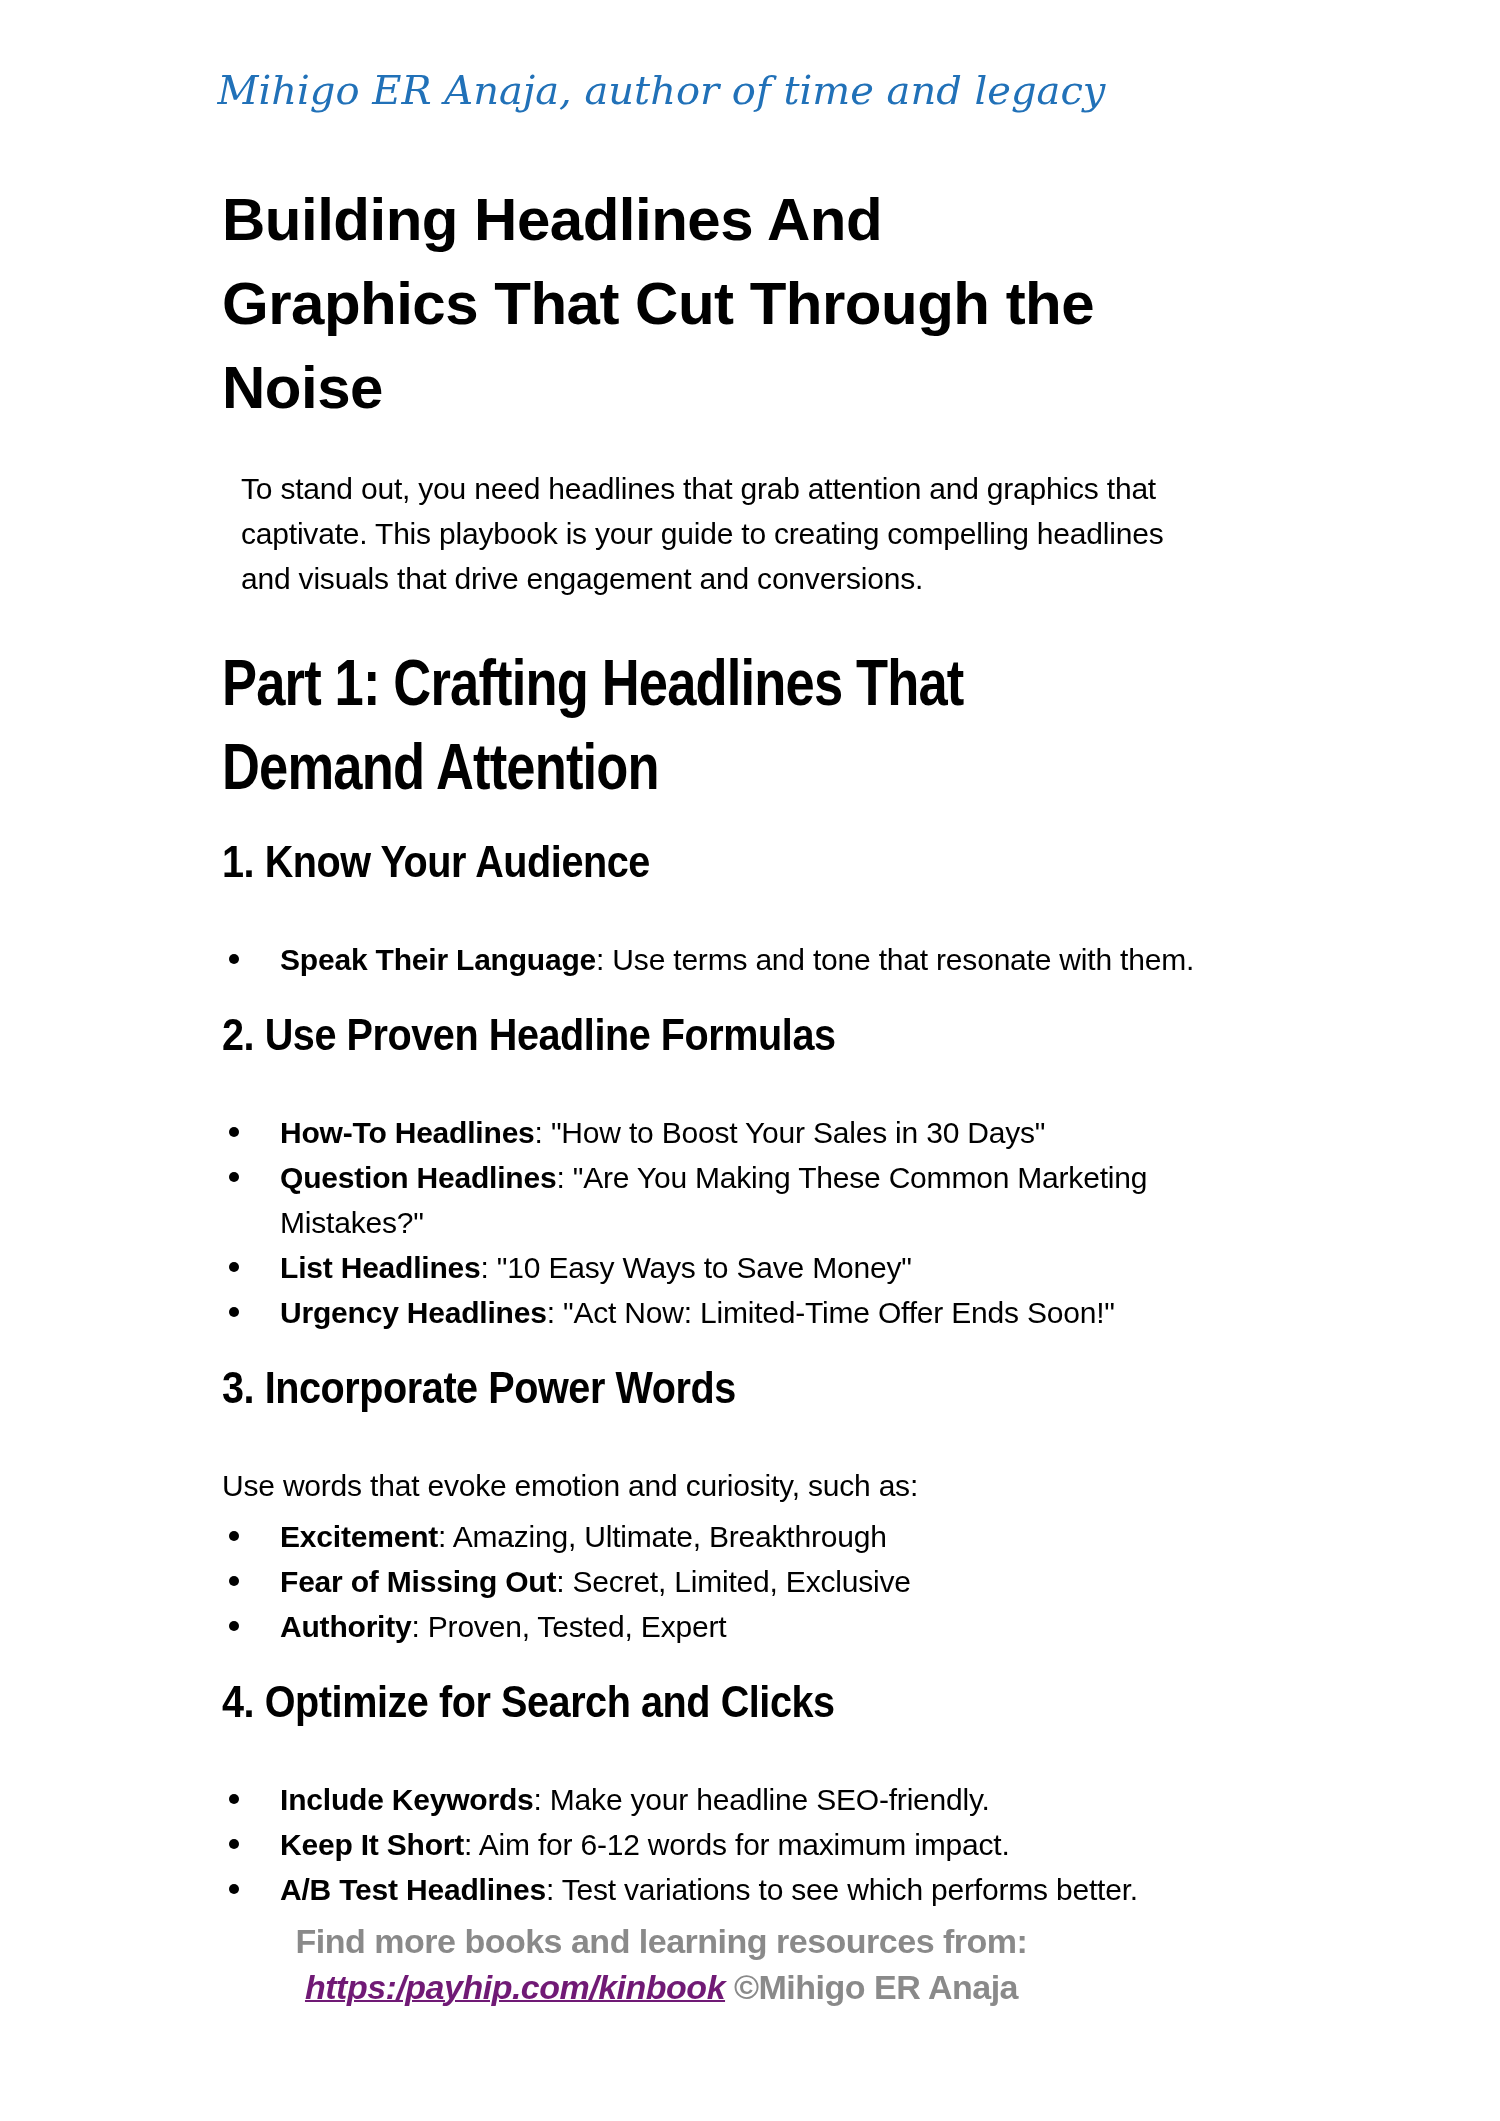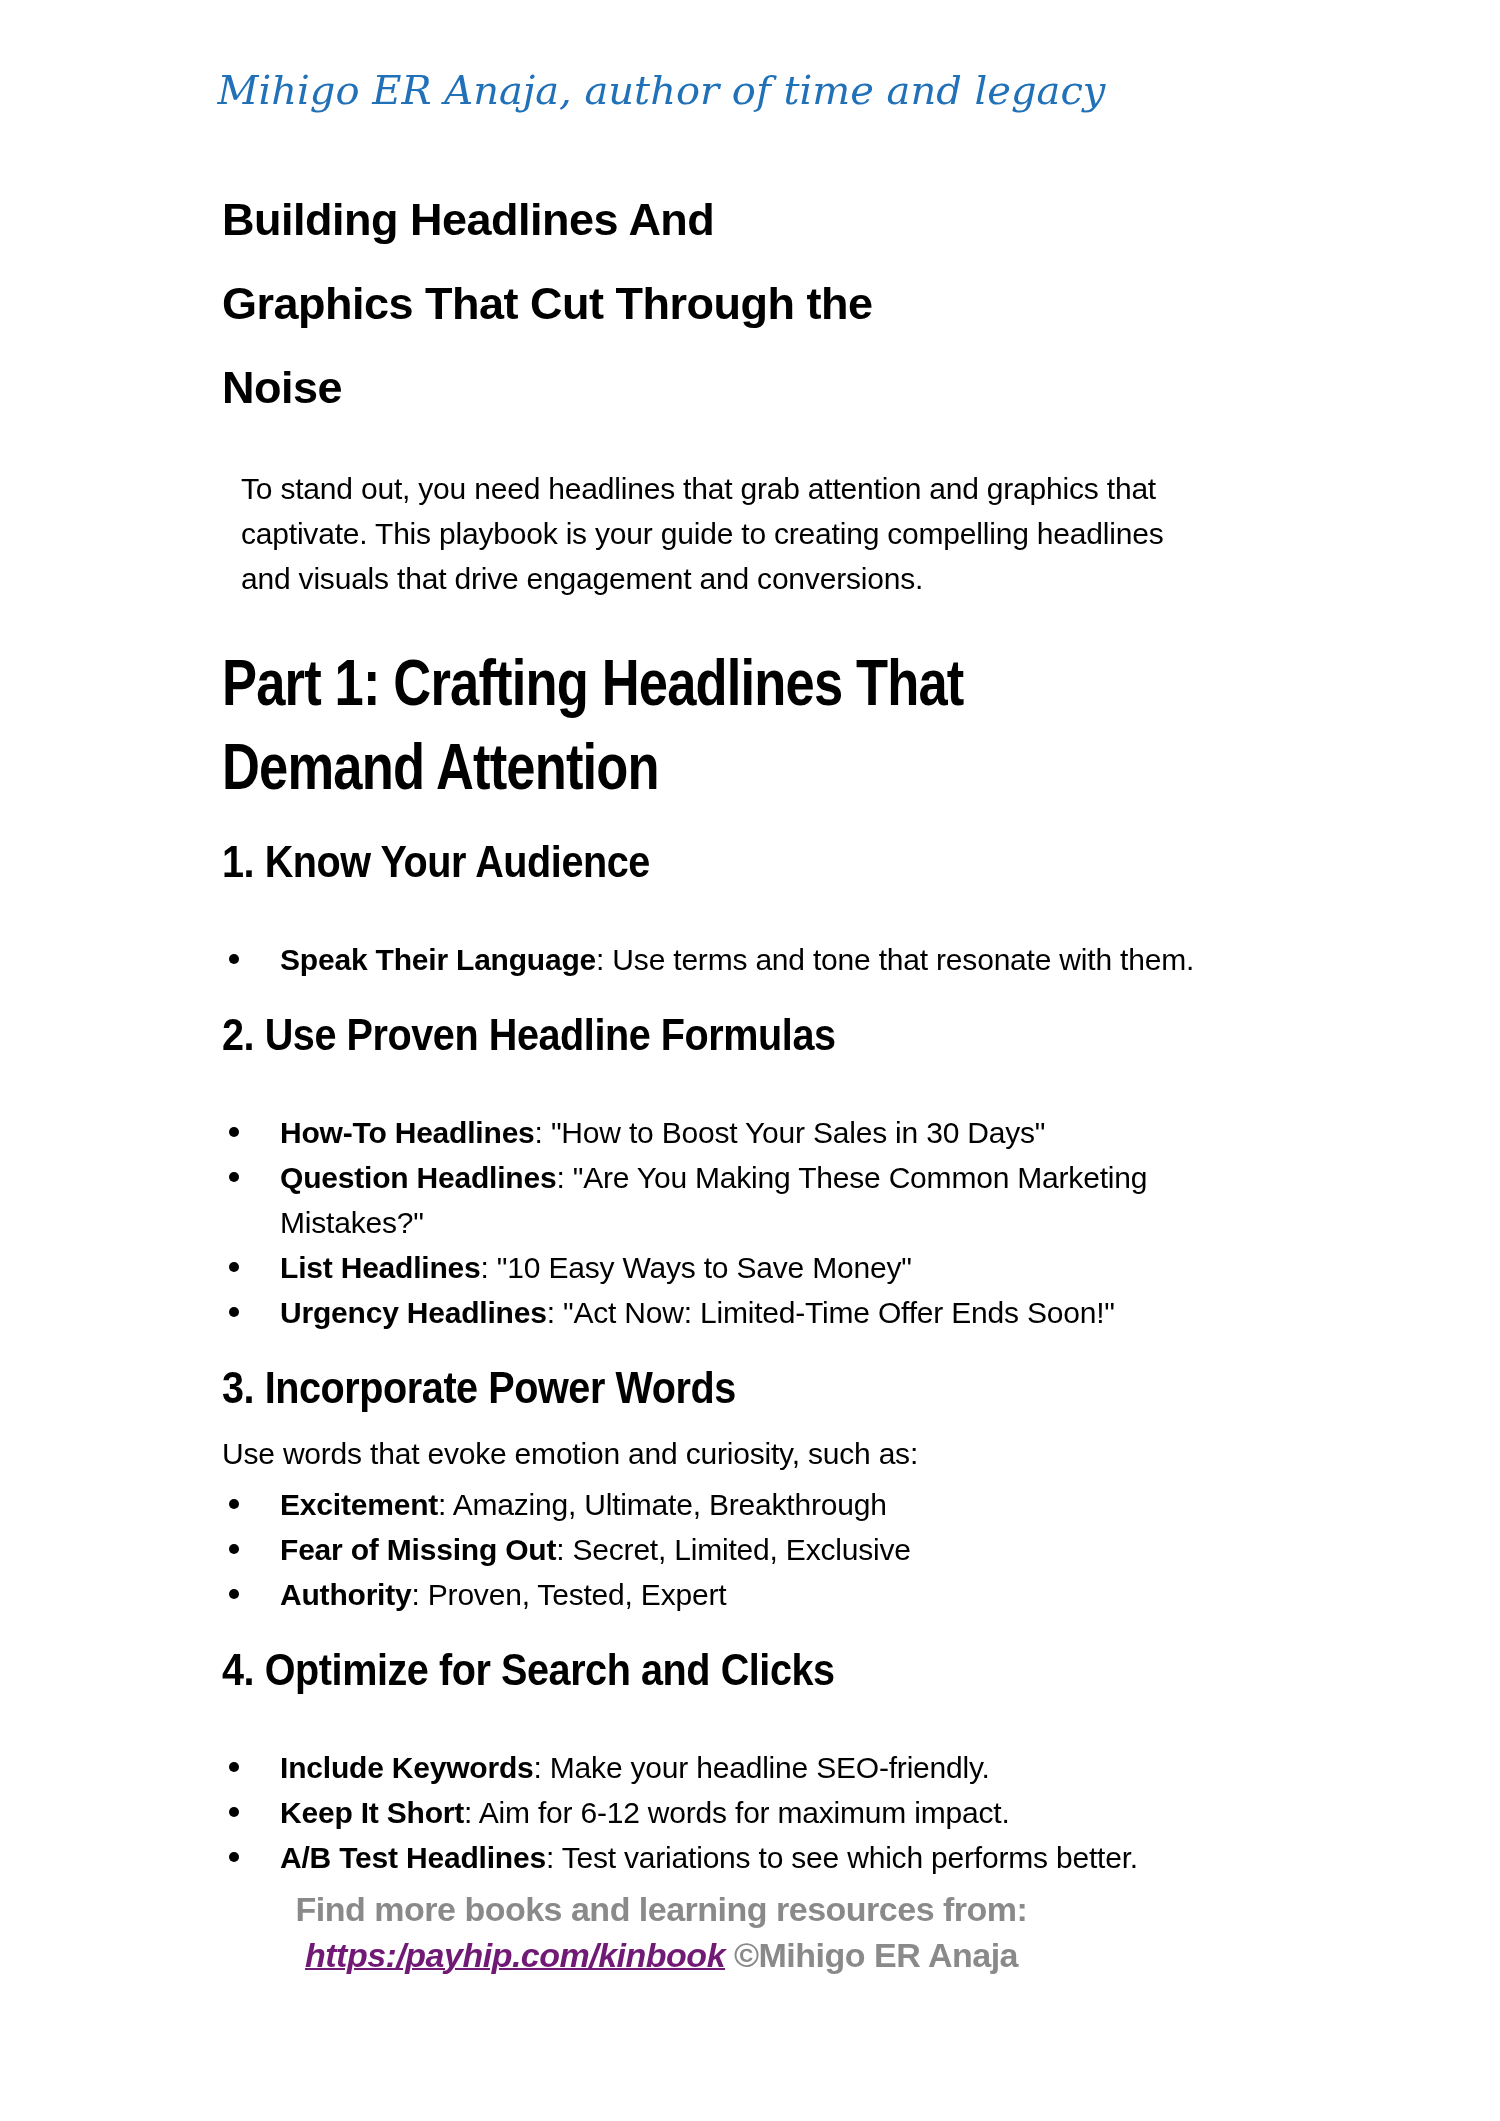--- a/index.html
+++ b/index.html
@@ -22,21 +22,21 @@
     text-align: center;
   }
   .author-note {
     font-family: "DejaVu Serif", serif;
     font-style: italic;
     font-size: 40px;
     line-height: 52px;
     color: #2171b8;
   }
   .doc-title {
-    font-size: 45px;
+    font-size: 60px;
     line-height: 84px;
     font-weight: bold;
     letter-spacing: -0.5px;
     margin: 62px 0 0 0;
     white-space: pre-line;
   }
   .part-heading {
     font-size: 64px;
     line-height: 84px;
     font-weight: bold;
@@ -56,21 +56,21 @@
     transform-origin: 0 50%;
   }
   .body-text {
     font-size: 30px;
     line-height: 45px;
     margin: 0;
     white-space: pre-line;
     letter-spacing: -0.2px;
   }
   .intro { margin-top: 36px; margin-left: 19px; }
-  .section-intro { margin-top: 16px; }
+  .section-intro { margin-top: 48px; }
   ul.bullets {
     list-style: none;
     margin: 48px 0 0 0;
     padding: 0;
     font-size: 30px;
     line-height: 45px;
     letter-spacing: -0.2px;
   }
   ul.bullets.tight { margin-top: 6px; }
   ul.bullets li {

